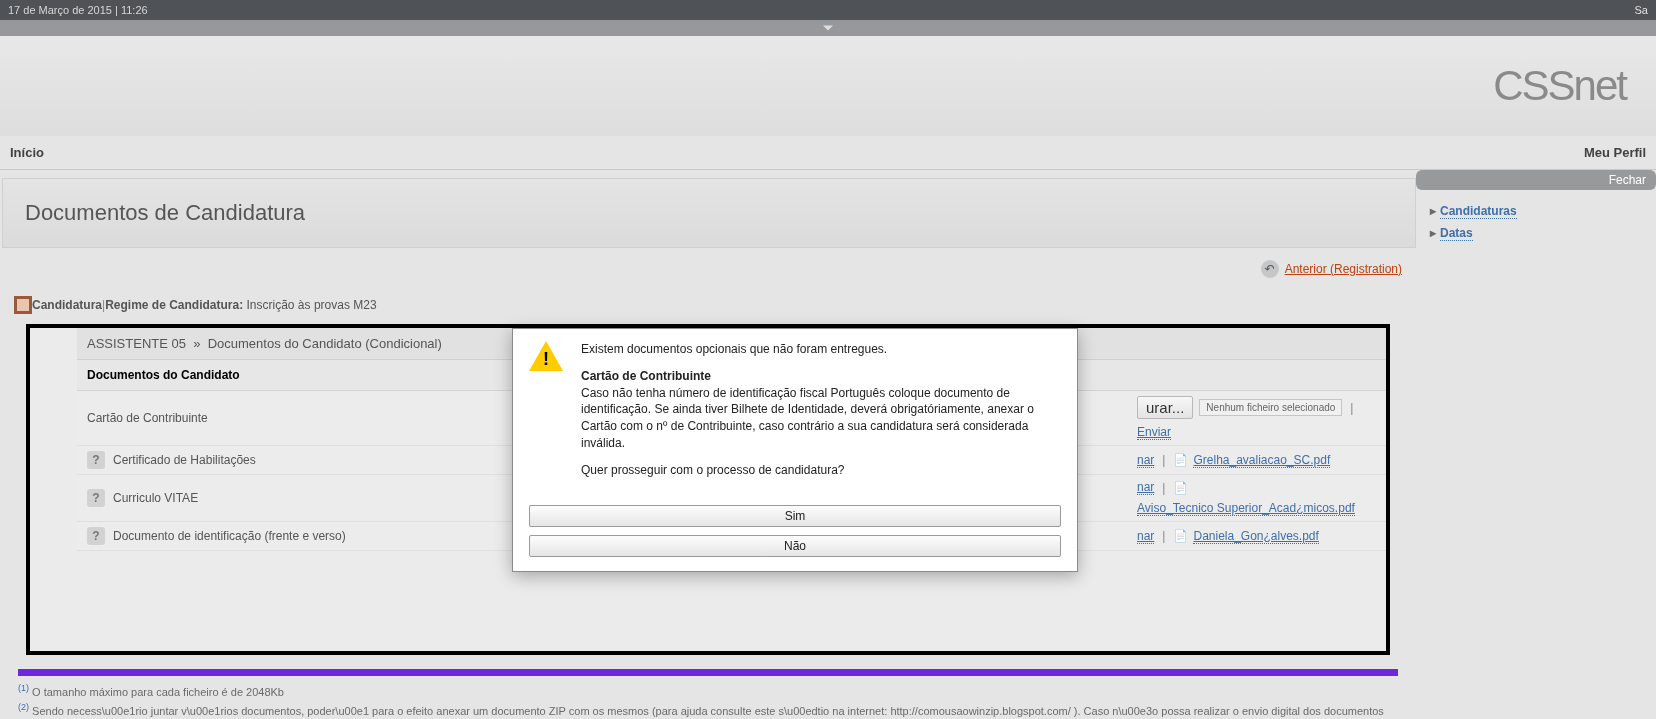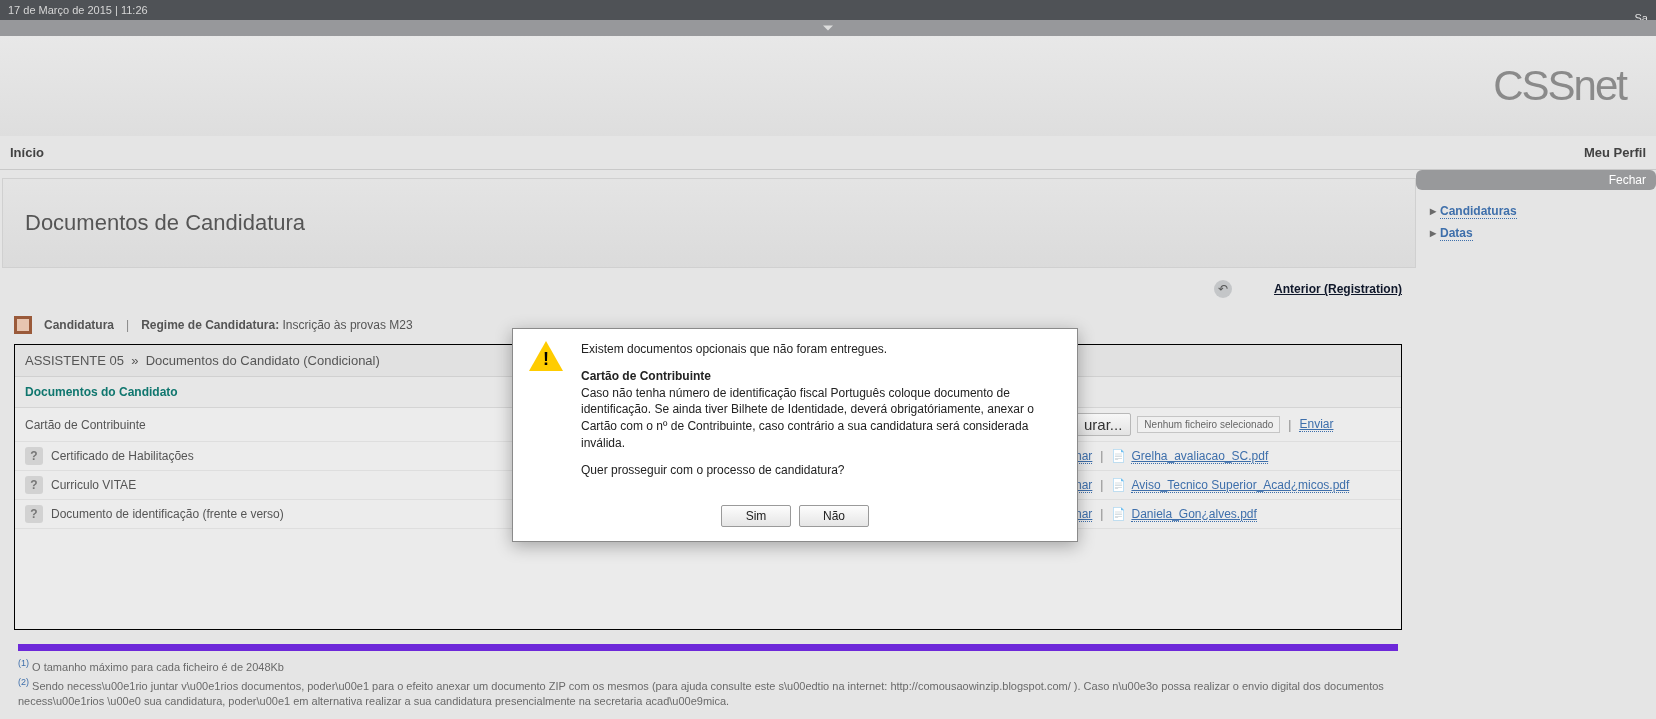--- a/index.html
+++ b/index.html
@@ -1,20 +1,20 @@
 <!DOCTYPE html>
 <html><head>
 <meta charset="utf-8">
 <style>
 * { box-sizing: border-box; margin: 0; padding: 0; }
 body { font-family: Arial, Helvetica, sans-serif; background: #e5e5e5; font-size: 12px; color: #333; width: 1656px; height: 719px; overflow: hidden; position: relative; }
 
 
 .topbar { background: #4f5256; height: 20px; line-height: 20px; color: #d6d6d6; padding: 0 8px; font-size: 11px; display: flex; justify-content: space-between; }
-.topbar .right { color: #e0e0e0; margin-top: 8px; }
+.topbar .right { color: #e0e0e0; }
 
 
 .expander-tab { height: 16px; background: #97989b; position: relative; }
 .expander-tab::after { content: ''; position: absolute; left: 50%; top: 50%; transform: translate(-50%,-50%); width: 0; height: 0; border-left: 5px solid transparent; border-right: 5px solid transparent; border-top: 5px solid #ddd; }
 
 
 .header-band { height: 100px; background: linear-gradient(#e8e8e8,#dedede); display: flex; justify-content: flex-end; align-items: center; padding-right: 30px; }
 .logo { font-family: Arial, sans-serif; font-size: 42px; color: #8a8a8a; letter-spacing: -2px; }
 .logo .thin { font-weight: 100;}
 .logo .bold { font-weight: normal; }
@@ -31,38 +31,38 @@
 
 .fecharbar { height: 20px; background: #98999b; display: flex; justify-content: flex-end; align-items: center; padding-right: 10px; color: #fff; font-size: 12px; border-radius: 6px; }
 
 
 .side-links { padding: 10px 14px; }
 .side-links .item { padding: 4px 0; color: #3e6fab; font-weight: bold; }
 .side-links .item a { color: #3e6fab; text-decoration: none; border-bottom: 1px dotted #3e6fab; }
 .side-links .caret { color: #6a6a6a; margin-right: 4px;}
 
 
-.page-title { height: 90px; display: flex; align-items: center; padding: 0 22px; border: 1px solid #d0d0d0; background: linear-gradient(#e4e4e4,#dbdbdb); margin: 0 0 6px 2px; font-size: 22px; color: #555; }
+.page-title { height: 70px; display: flex; align-items: center; padding: 0 22px; border: 1px solid #d0d0d0; background: linear-gradient(#e4e4e4,#dbdbdb); margin: 0 0 6px 2px; font-size: 22px; color: #555; }
 
 
 .anterior-row { height: 30px; display: flex; justify-content: flex-end; align-items: center; gap: 6px; padding: 0 12px; margin: 0 2px 6px 2px; }
 .anterior-row .icon-back { width: 18px; height: 18px; border-radius: 50%; background: #c4c6c8; display: inline-flex; align-items: center; justify-content: center; color: #555; font-size: 12px; }
-.anterior-row .txt { color: #0f172a; font-weight: bold; font-size: 12px; margin-left: 36px; }
-
-
-.crumb { margin: 0 14px 4px 14px; display: flex; align-items: center; gap: 12px; padding: 6px 0; font-size: 12px; color: #555; }
+.anterior-row .txt { color: #c2410c; font-weight: normal; font-size: 12px; }
+
+
+.crumb { margin: 0 14px 4px 14px; display: flex; align-items: center; gap: 0; padding: 6px 0; font-size: 12px; color: #555; }
 .crumb .docicon { width: 18px; height: 18px; background: #9a5a3a; display: inline-block; position: relative; }
 .crumb .docicon::before { content:''; position:absolute; inset:3px; background:#e7c5b0;}
 .crumb b { color: #555; font-weight: bold; }
 .crumb .sep { color: #888; }
 
 
-.panel { margin: 0 14px; border: 1px solid #000000; background: #ebebeb; }
+.panel { margin: 0 26px; border: 4px solid #000000; background: #ebebeb; padding-left: 47px; }
 .panel-head { background: #e1e1e1; padding: 8px 10px; border-bottom: 1px solid #d0d0d0; font-size: 13px; color: #555; }
-.panel-subhead { background: #e7e7e7; padding: 8px 10px; font-size: 12px; color: #0f766e; font-weight: bold; border-bottom: 1px solid #d4d4d4; }
+.panel-subhead { background: #e7e7e7; padding: 8px 10px; font-size: 12px; color: #000000; font-weight: bold; border-bottom: 1px solid #d4d4d4; }
 .col-headers { display: flex; background: #ececec; padding: 6px 10px; font-size: 11px; color: #666; border-bottom: 1px solid #d8d8d8; }
 .col-headers .c1 { flex: 0 0 1050px; }
 .col-headers .c3 { flex: 1; text-align: left;}
 
 
 .rows { }
 .row { display: flex; align-items: center; padding: 5px 10px; border-bottom: 1px solid #dedede; background: #ececec; font-size: 12px; color: #555; min-height: 28px; }
 .row .desc { flex: 0 0 1050px; display: flex; align-items: center; gap: 8px; }
 .row .help { width: 18px; height: 18px; border-radius: 3px; background: #d2d2d2; color: #777; font-weight: bold; display: inline-flex; align-items: center; justify-content: center; font-size: 12px; }
 .row .upload-cell { flex: 1; display: flex; align-items: center; gap: 6px; flex-wrap: wrap; }
@@ -81,21 +81,21 @@
 .modal-overlay { position: absolute; inset: 0; pointer-events: none; }
 .modal { position: absolute; left: 512px; top: 328px; width: 566px; background: #fff; border: 1px solid #8a8a8a; box-shadow: 0 4px 16px rgba(0,0,0,.3); pointer-events: auto; font-size: 12px; color: #222; }
 .modal-title { background: #ebebeb; border-bottom: 1px solid #c5c5c5; padding: 6px 10px; font-weight: bold; font-size: 12px; color: #333; }
 .modal-body { padding: 12px 16px 16px 16px; display: flex; gap: 18px; }
 .modal-body .warnicon { width: 34px; height: 30px; position: relative; flex-shrink: 0; }
 .modal-body .warnicon::before { content:''; position:absolute; left:0; top:0; width:0; height:0; border-left: 17px solid transparent; border-right: 17px solid transparent; border-bottom: 30px solid #ffcc00; }
 .modal-body .warnicon::after { content:'!'; position:absolute; left:0; top:8px; width:34px; text-align:center; font-weight:bold; font-size:18px; color:#000; }
 .modal-text { flex: 1; line-height: 1.4; }
 .modal-text p { margin-bottom: 10px; }
 .modal-text .strong { font-weight: bold; }
-.modal-actions { padding: 0 16px 14px 16px; display: flex; justify-content: center; gap: 8px; }
+.modal-actions { padding: 0 16px 14px 16px; display: flex; justify-content: center; gap: 8px; flex-direction: column; }
 .modal-actions button { min-width: 70px; padding: 3px 16px; background: linear-gradient(#fdfdfd,#e5e5e5); border: 1px solid #9a9a9a; border-radius: 2px; font-size: 12px; color: #222; }
 
 .row.first .desc { gap: 0; }
 .row.first .desc span { margin-left: 0; }
 </style>
 </head>
 <body>
 
 <div class="topbar">
   <span>17 de Março de 2015 | 11:26</span>

